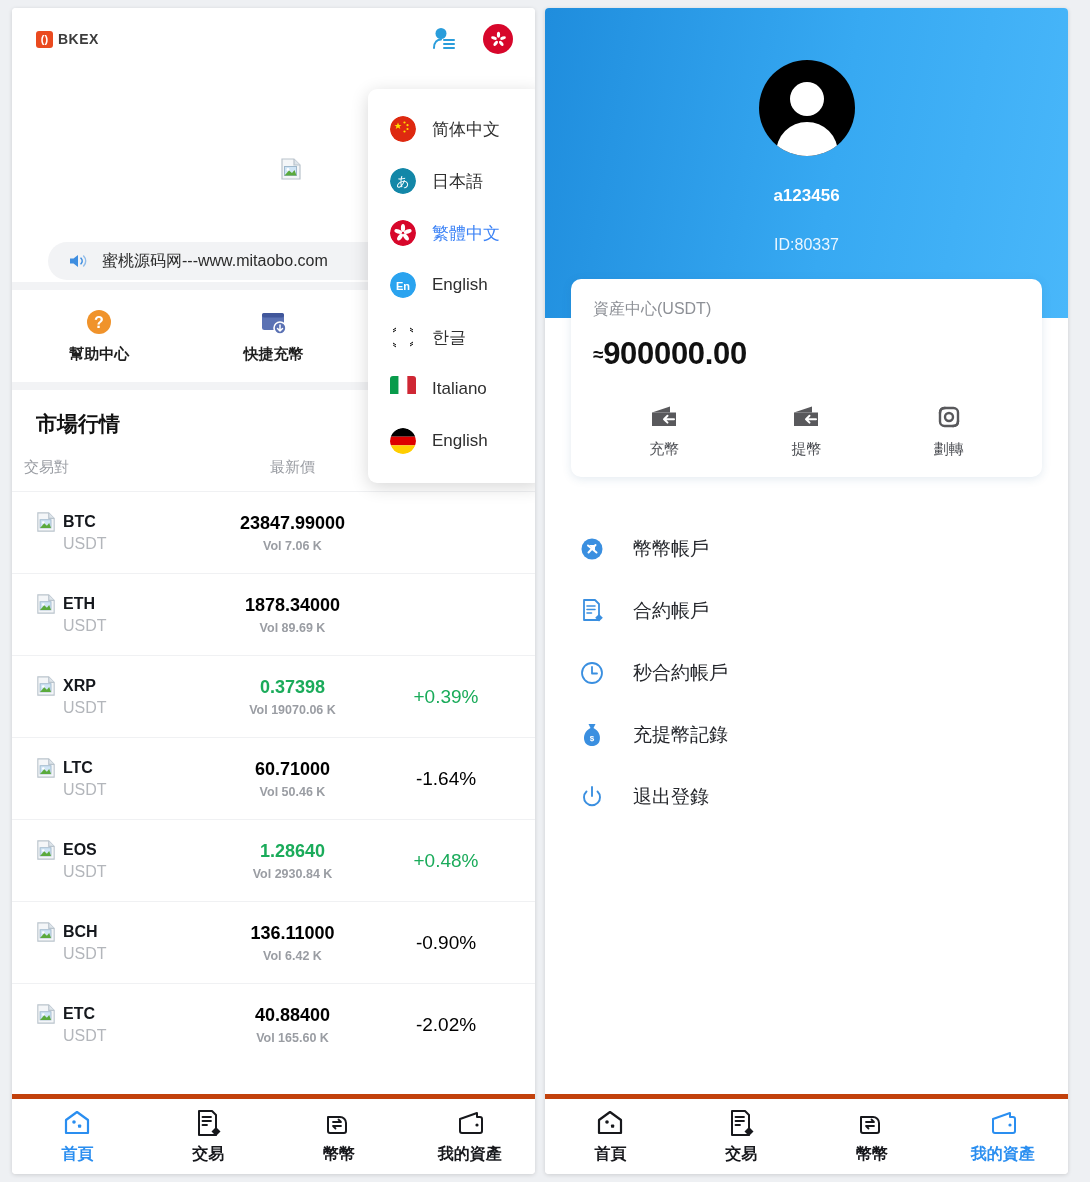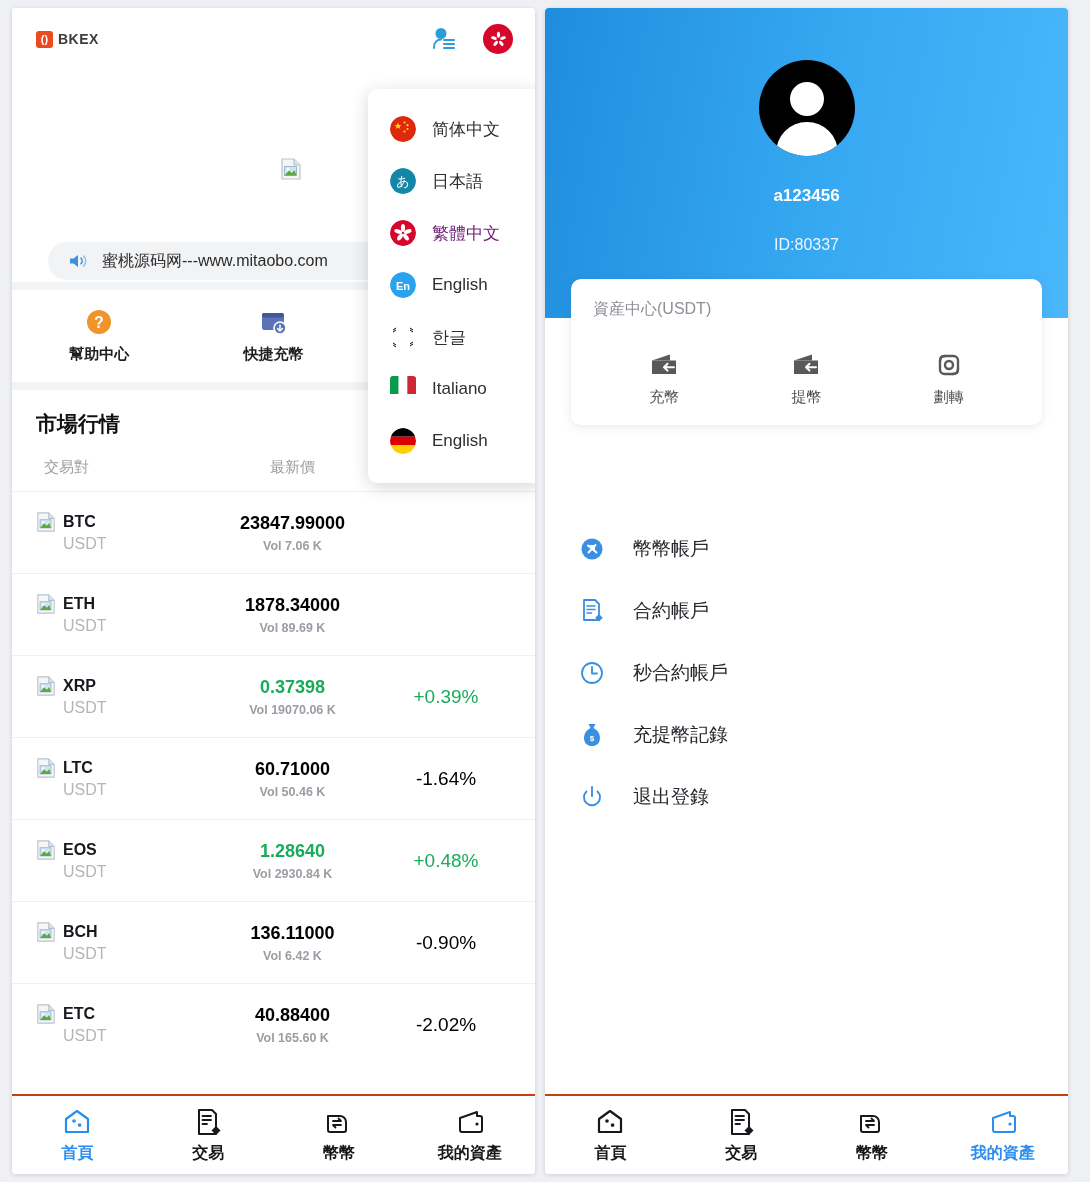--- a/index.html
+++ b/index.html
@@ -61,21 +61,21 @@
   }
   .quick-item {
     flex: 1 1 0; display: flex; flex-direction: column; align-items: center; gap: 9px;
     min-width: 0;
   }
   .quick-label { font-size: 15px; font-weight: bold; color: #1f1f1f; white-space: nowrap; }
 
   .market-head { padding: 20px 24px 0; background: #fff; }
   .market-title { font-size: 21px; font-weight: bold; color: #111; }
   .col-head {
-    display: flex; padding: 20px 32px 14px; background: #fff;
+    display: flex; padding: 20px 12px 14px; background: #fff;
     font-size: 15px; color: #9a9da3;
   }
   .col-pair { width: 168px; }
   .col-price { flex: 1; text-align: center; }
   .col-chg { width: 130px; text-align: right; }
 
   .mrow {
     display: flex; align-items: center; padding: 11px 24px;
     border-top: 1px solid #f0f1f3; background: #fff; height: 82px;
   }
@@ -94,21 +94,21 @@
   .lang-menu {
     position: absolute; left: 356px; top: 81px; width: 174px;
     background: #fff; border-radius: 9px;
     box-shadow: 0 4px 18px rgba(0,0,0,.16);
     padding: 14px 0 16px; z-index: 40;
   }
   .lang-item {
     display: flex; align-items: center; gap: 16px;
     padding: 13px 0 13px 22px; font-size: 17px; color: #2f2f2f;
   }
-  .lang-item.active { color: #701a75; }
+  .lang-item.active { color: #3b82f6; }
   .lang-flag { width: 26px; height: 26px; flex: 0 0 26px; border-radius: 50%; overflow: hidden; }
   .lang-flag.sq { border-radius: 3px; }
 
   
   .r-hero {
     position: relative; height: 310px;
     background: linear-gradient(100deg, #1f8ddd 0%, #37a9f2 55%, #49b7fa 100%);
   }
   .avatar {
     position: absolute; left: 50%; transform: translateX(-50%); top: 52px;
@@ -133,21 +133,21 @@
   .ac-action { flex: 1 1 0; display: flex; flex-direction: column; align-items: center; gap: 10px; }
   .ac-action-label { font-size: 15px; color: #4d4f54; }
 
   .r-menu { position: absolute; left: 0; top: 510px; width: 100%; padding: 0 34px; }
   .r-menu-item { display: flex; align-items: center; gap: 28px; height: 62px; }
   .r-menu-label { font-size: 19px; color: #26282d; }
 
   
   .tabbar {
     position: absolute; bottom: 0; left: 0; width: 100%; height: 80px;
-    background: #fff; border-top: 2px solid #c2410c;
+    background: #fff; border-top: 5px solid #c2410c;
     display: flex; align-items: center;
   }
   .tab { flex: 1 1 0; display: flex; flex-direction: column; align-items: center; gap: 6px; }
   .tab-label { font-size: 16px; font-weight: bold; color: #17181c; }
   .tab.active .tab-label { color: #2a8ef0; }
   svg { display: block; }
 </style>
 </head>
 <body>
 
@@ -556,20 +556,21 @@
       <div class="avatar">
         <div class="av-head"></div>
         <div class="av-body"></div>
       </div>
       <div class="r-user">a123456</div>
       <div class="r-id">ID:80337</div>
     </div>
 
     <div class="asset-card">
       <div class="ac-label">資産中心(USDT)</div>
+      <div class="ac-value"><span class="ac-approx">≈</span><span>900000.00</span></div>
       <div class="ac-actions">
         <div class="ac-action">
           <div>
             <svg width="30" height="26" viewBox="0 0 30 26">
               <path d="M3 8.5 L3 22 L27 22 L27 8.5 Z" fill="#59595c"></path>
               <path d="M3 8.5 L21 2.5 L21 8.5 Z" fill="#59595c"></path>
               <path d="M25 15.2 H15 M18.5 11.8 L15 15.2 L18.5 18.6" stroke="#fff" stroke-width="2" fill="none" stroke-linecap="round" stroke-linejoin="round"></path>
             </svg>
           </div>
           <div class="ac-action-label">充幣</div>

